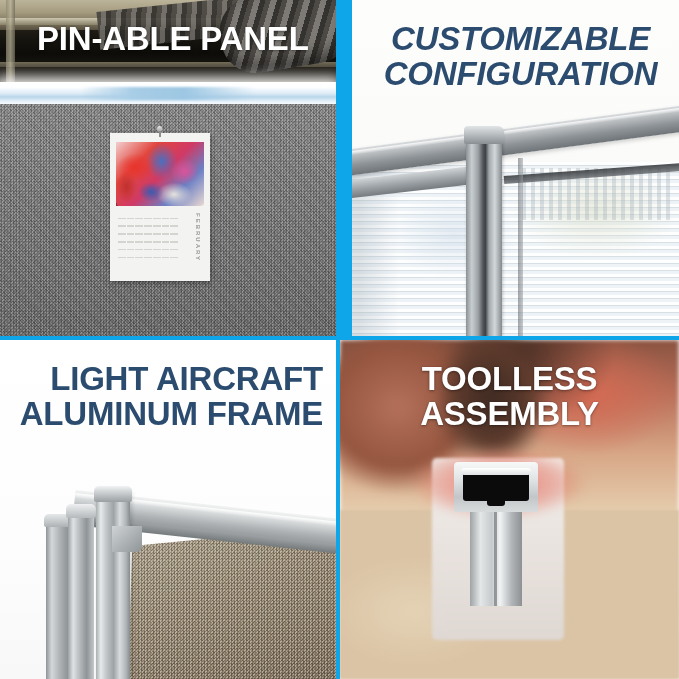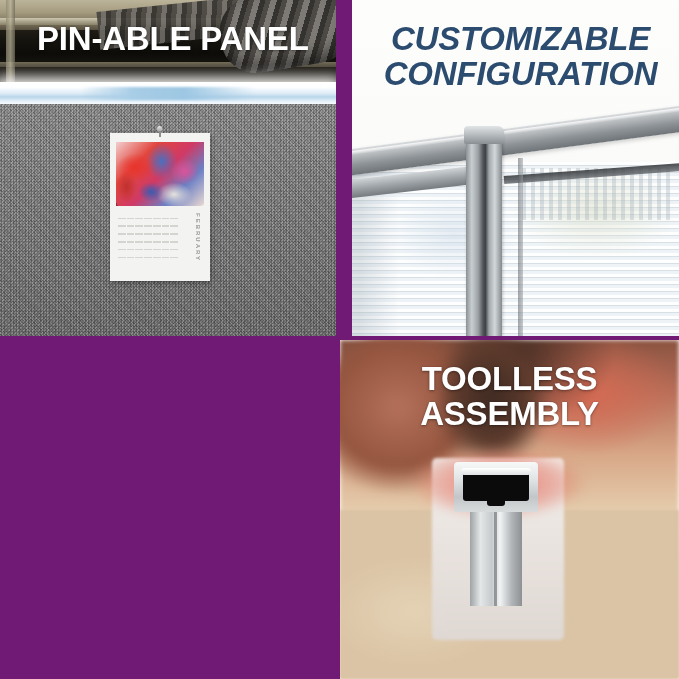--- a/index.html
+++ b/index.html
@@ -6,21 +6,21 @@
   * { margin:0; padding:0; box-sizing:border-box; }
   html,body{
     width:679px; height:679px;
     background:#ffffff;
     font-family:"Liberation Sans", sans-serif;
     overflow:hidden;
   }
   .grid{
     position:relative;
     width:679px; height:679px;
-    background:#701a75;
+    background:#0ea5e9;
   }
   .quad{
     position:absolute;
     overflow:hidden;
     background:#ffffff;
   }
   .q-tl{ left:0;   top:0;   width:336px; height:336px; }
   .q-tr{ left:352px; top:0;   width:339px; height:336px;font-style:italic; }
   .q-bl{ left:0;   top:340px; width:336px; height:339px; }
   .q-br{ left:340px; top:340px; width:339px; height:339px;padding-left:12px; }
@@ -494,20 +494,35 @@
     <div class="tr-glassedge"></div>
     <div class="tr-railleft"></div>
     <div class="tr-railtop"></div>
     <div class="tr-mullion"></div>
     <div class="tr-post"></div>
     <div class="tr-postcap"></div>
 
     <div class="cap cap-navy cap-tr">CUSTOMIZABLE CONFIGURATION</div>
   </div>
 
+  <div class="quad q-bl">
+    <div class="bl-bg"></div>
+    <div class="bl-fabric"></div>
+    <div class="bl-topbar"></div>
+    <div class="bl-topbar-edge"></div>
+    <div class="bl-corner"></div>
+    <div class="bl-postC"></div>
+    <div class="bl-postC-cap"></div>
+    <div class="bl-postB"></div>
+    <div class="bl-postB-cap"></div>
+    <div class="bl-postA"></div>
+    <div class="bl-postA-cap"></div>
+
+    <div class="cap cap-navy cap-bl">LIGHT AIRCRAFT ALUMINUM FRAME</div>
+  </div>
 
   <div class="quad q-br">
     <div class="br-bg"></div>
     <div class="br-carpet"></div>
     <div class="br-hand"></div>
     <div class="br-finger"></div>
     <div class="br-panel"></div>
     <div class="br-pink"></div>
     <div class="br-extrusion">
       <div class="br-ext-body"></div>

